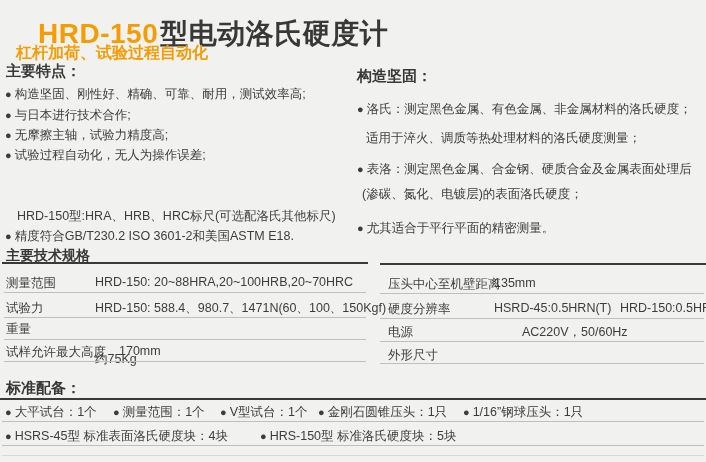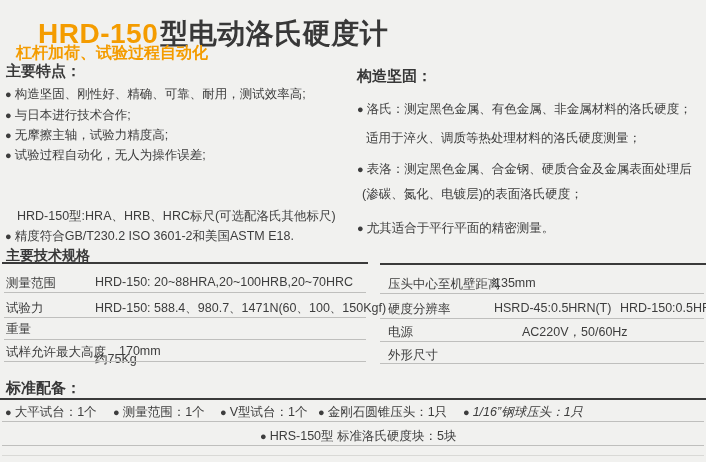--- a/index.html
+++ b/index.html
@@ -99,20 +99,21 @@
   <span class="cell" style="left:388px;top:347px;">外形尺寸</span>
   <div class="hairline" style="left:380px;top:363px;width:324px;"></div>
 
   <div class="abs h2" style="left:6px;top:379px;">标准配备：</div>
   <div class="rule" style="left:0px;top:398px;width:706px;"></div>
 
   <span class="acc" style="left:5px;top:404px;"><span class="blt">●</span><span>大平试台：1个</span></span>
   <span class="acc" style="left:113px;top:404px;"><span class="blt">●</span><span>测量范围：1个</span></span>
   <span class="acc" style="left:220px;top:404px;"><span class="blt">●</span><span>V型试台：1个</span></span>
   <span class="acc" style="left:318px;top:404px;"><span class="blt">●</span><span>金刚石圆锥压头：1只</span></span>
-  <span class="acc" style="left:463px;top:404px;font-style:italic;"><span class="blt">●</span><span>1/16”钢球压头：1只</span></span>
+  <span class="acc" style="left:463px;top:404px;"><span class="blt">●</span><span>1/16”钢球压头：1只</span></span>
   <div class="hairline" style="left:2px;top:421px;width:702px;"></div>
 
+  <span class="acc" style="left:5px;top:428px;"><span class="blt">●</span><span>HSRS-45型 标准表面洛氏硬度块：4块</span></span>
   <span class="acc" style="left:260px;top:428px;"><span class="blt">●</span><span>HRS-150型 标准洛氏硬度块：5块</span></span>
   <div class="hairline" style="left:2px;top:445px;width:702px;"></div>
   <div class="hairline faint" style="left:2px;top:455px;width:702px;"></div>
 
 </div>
 
 </body></html>

